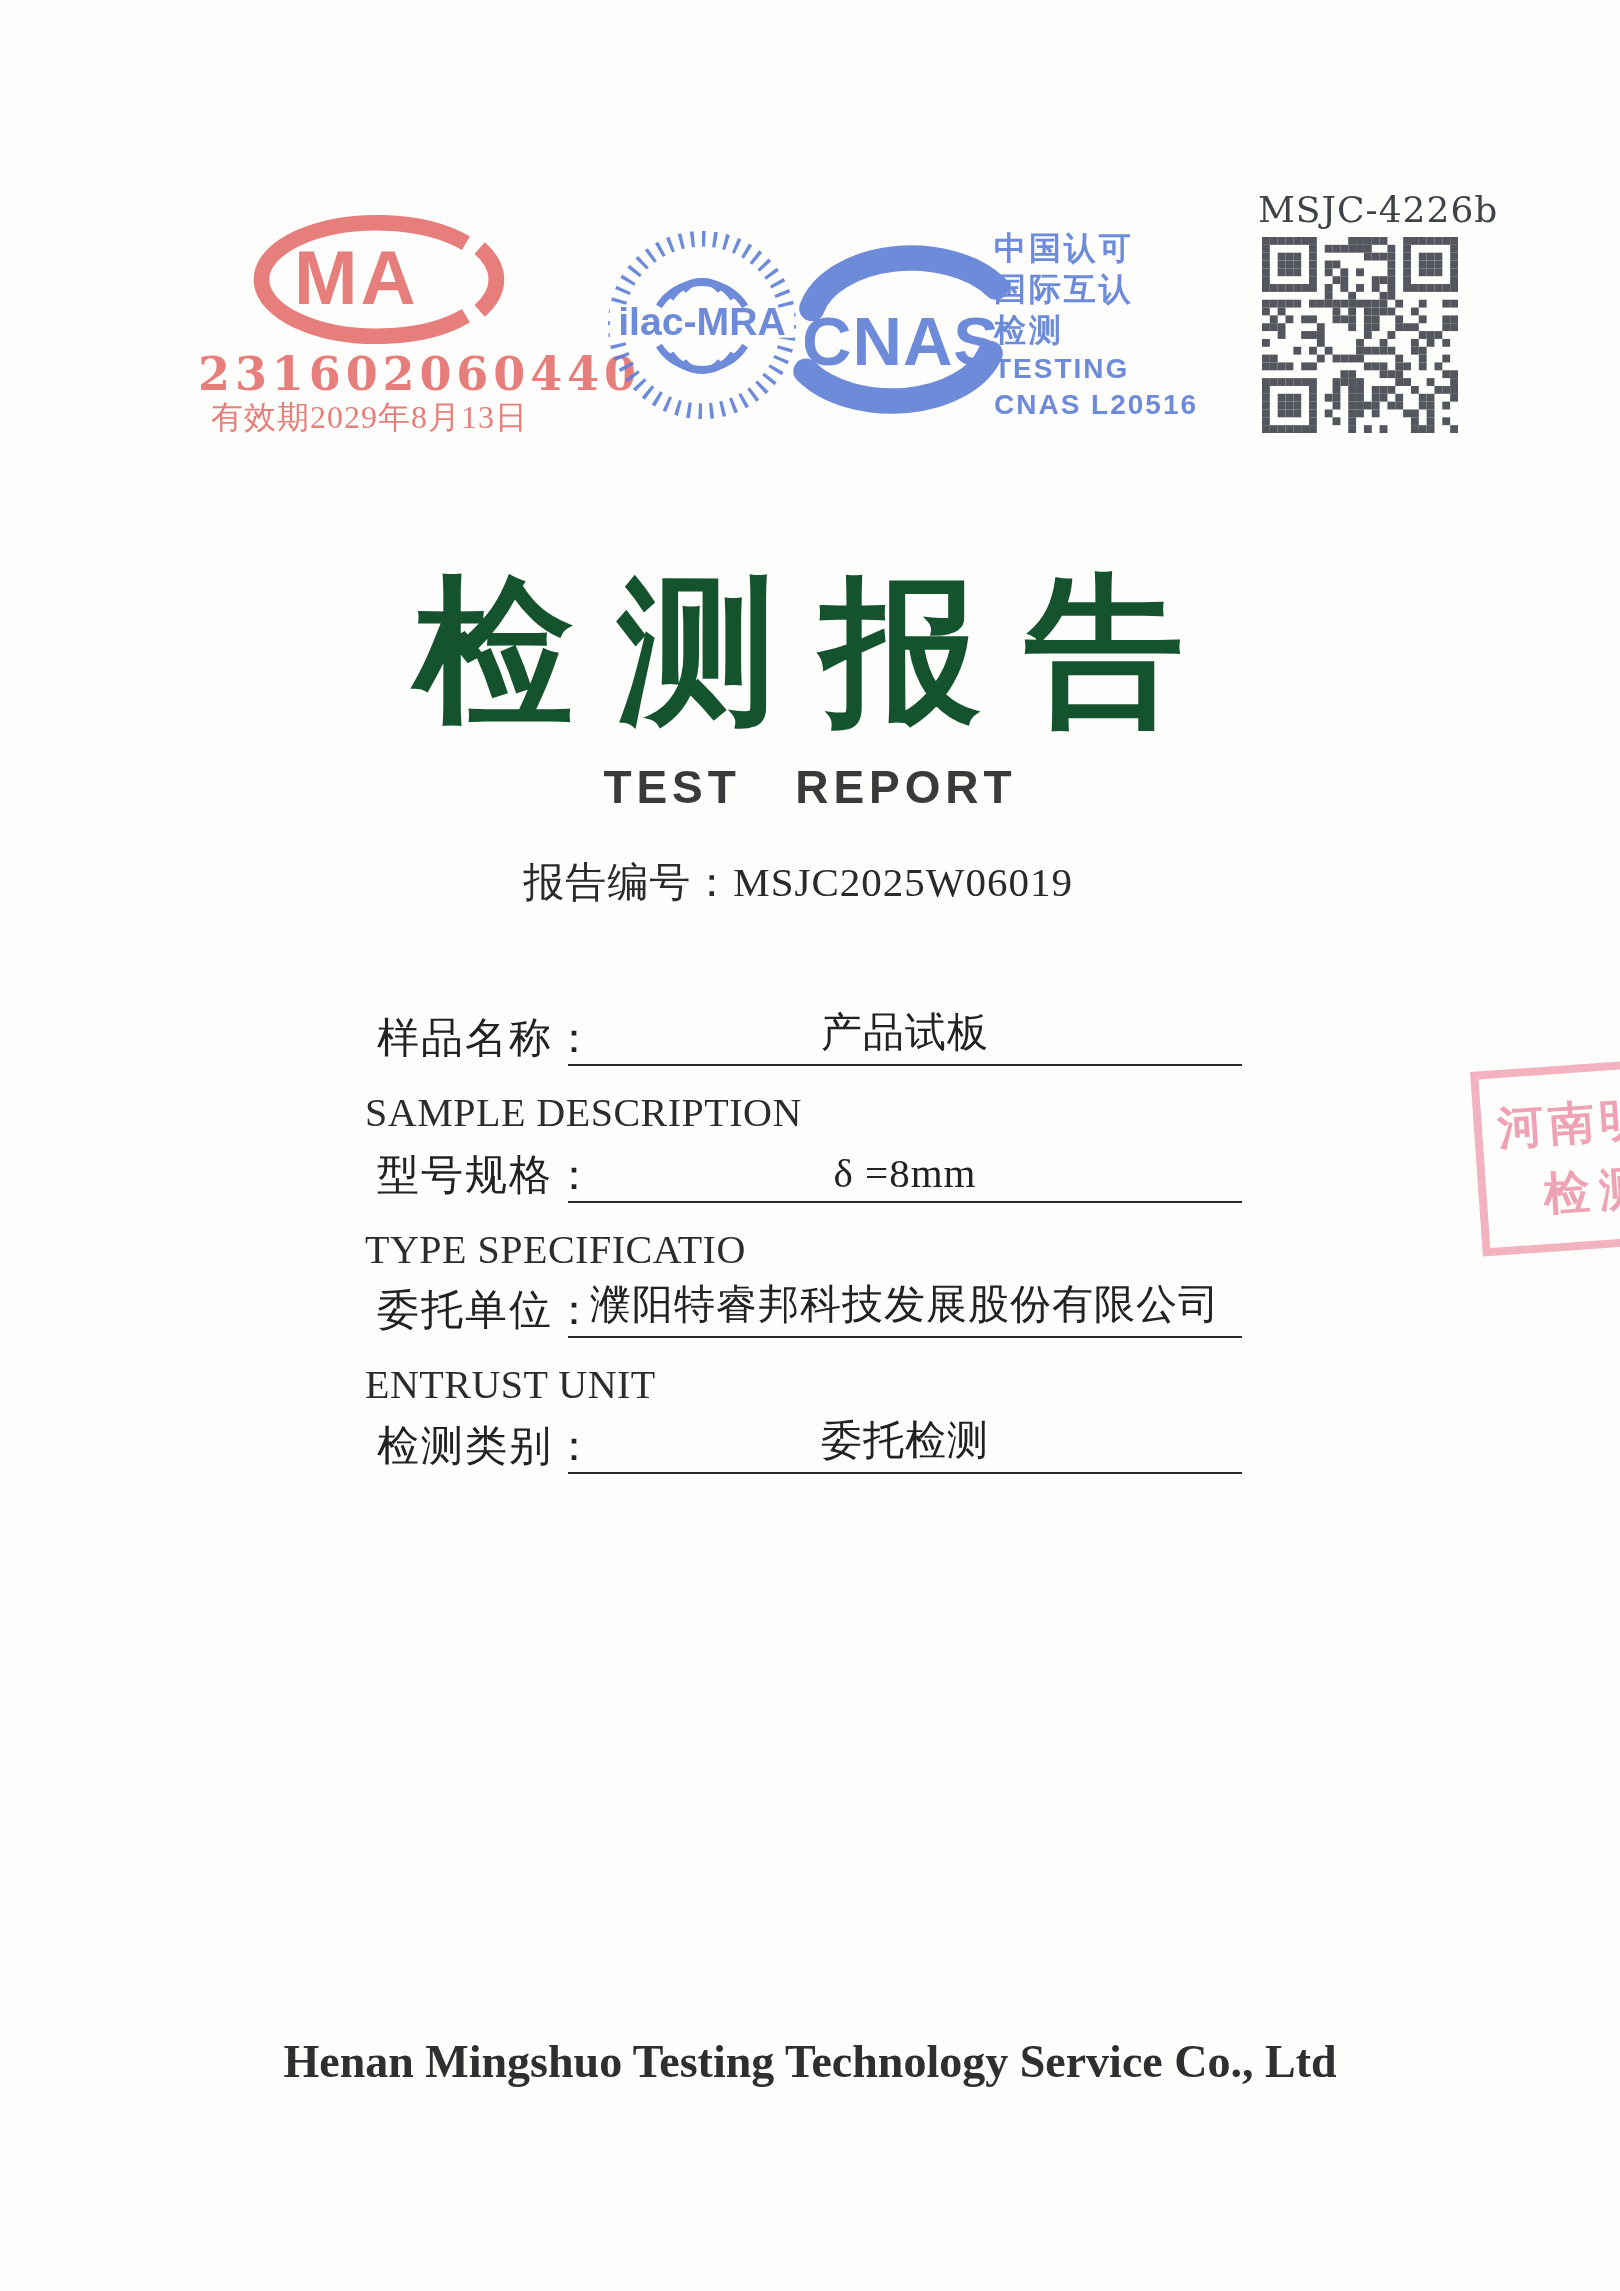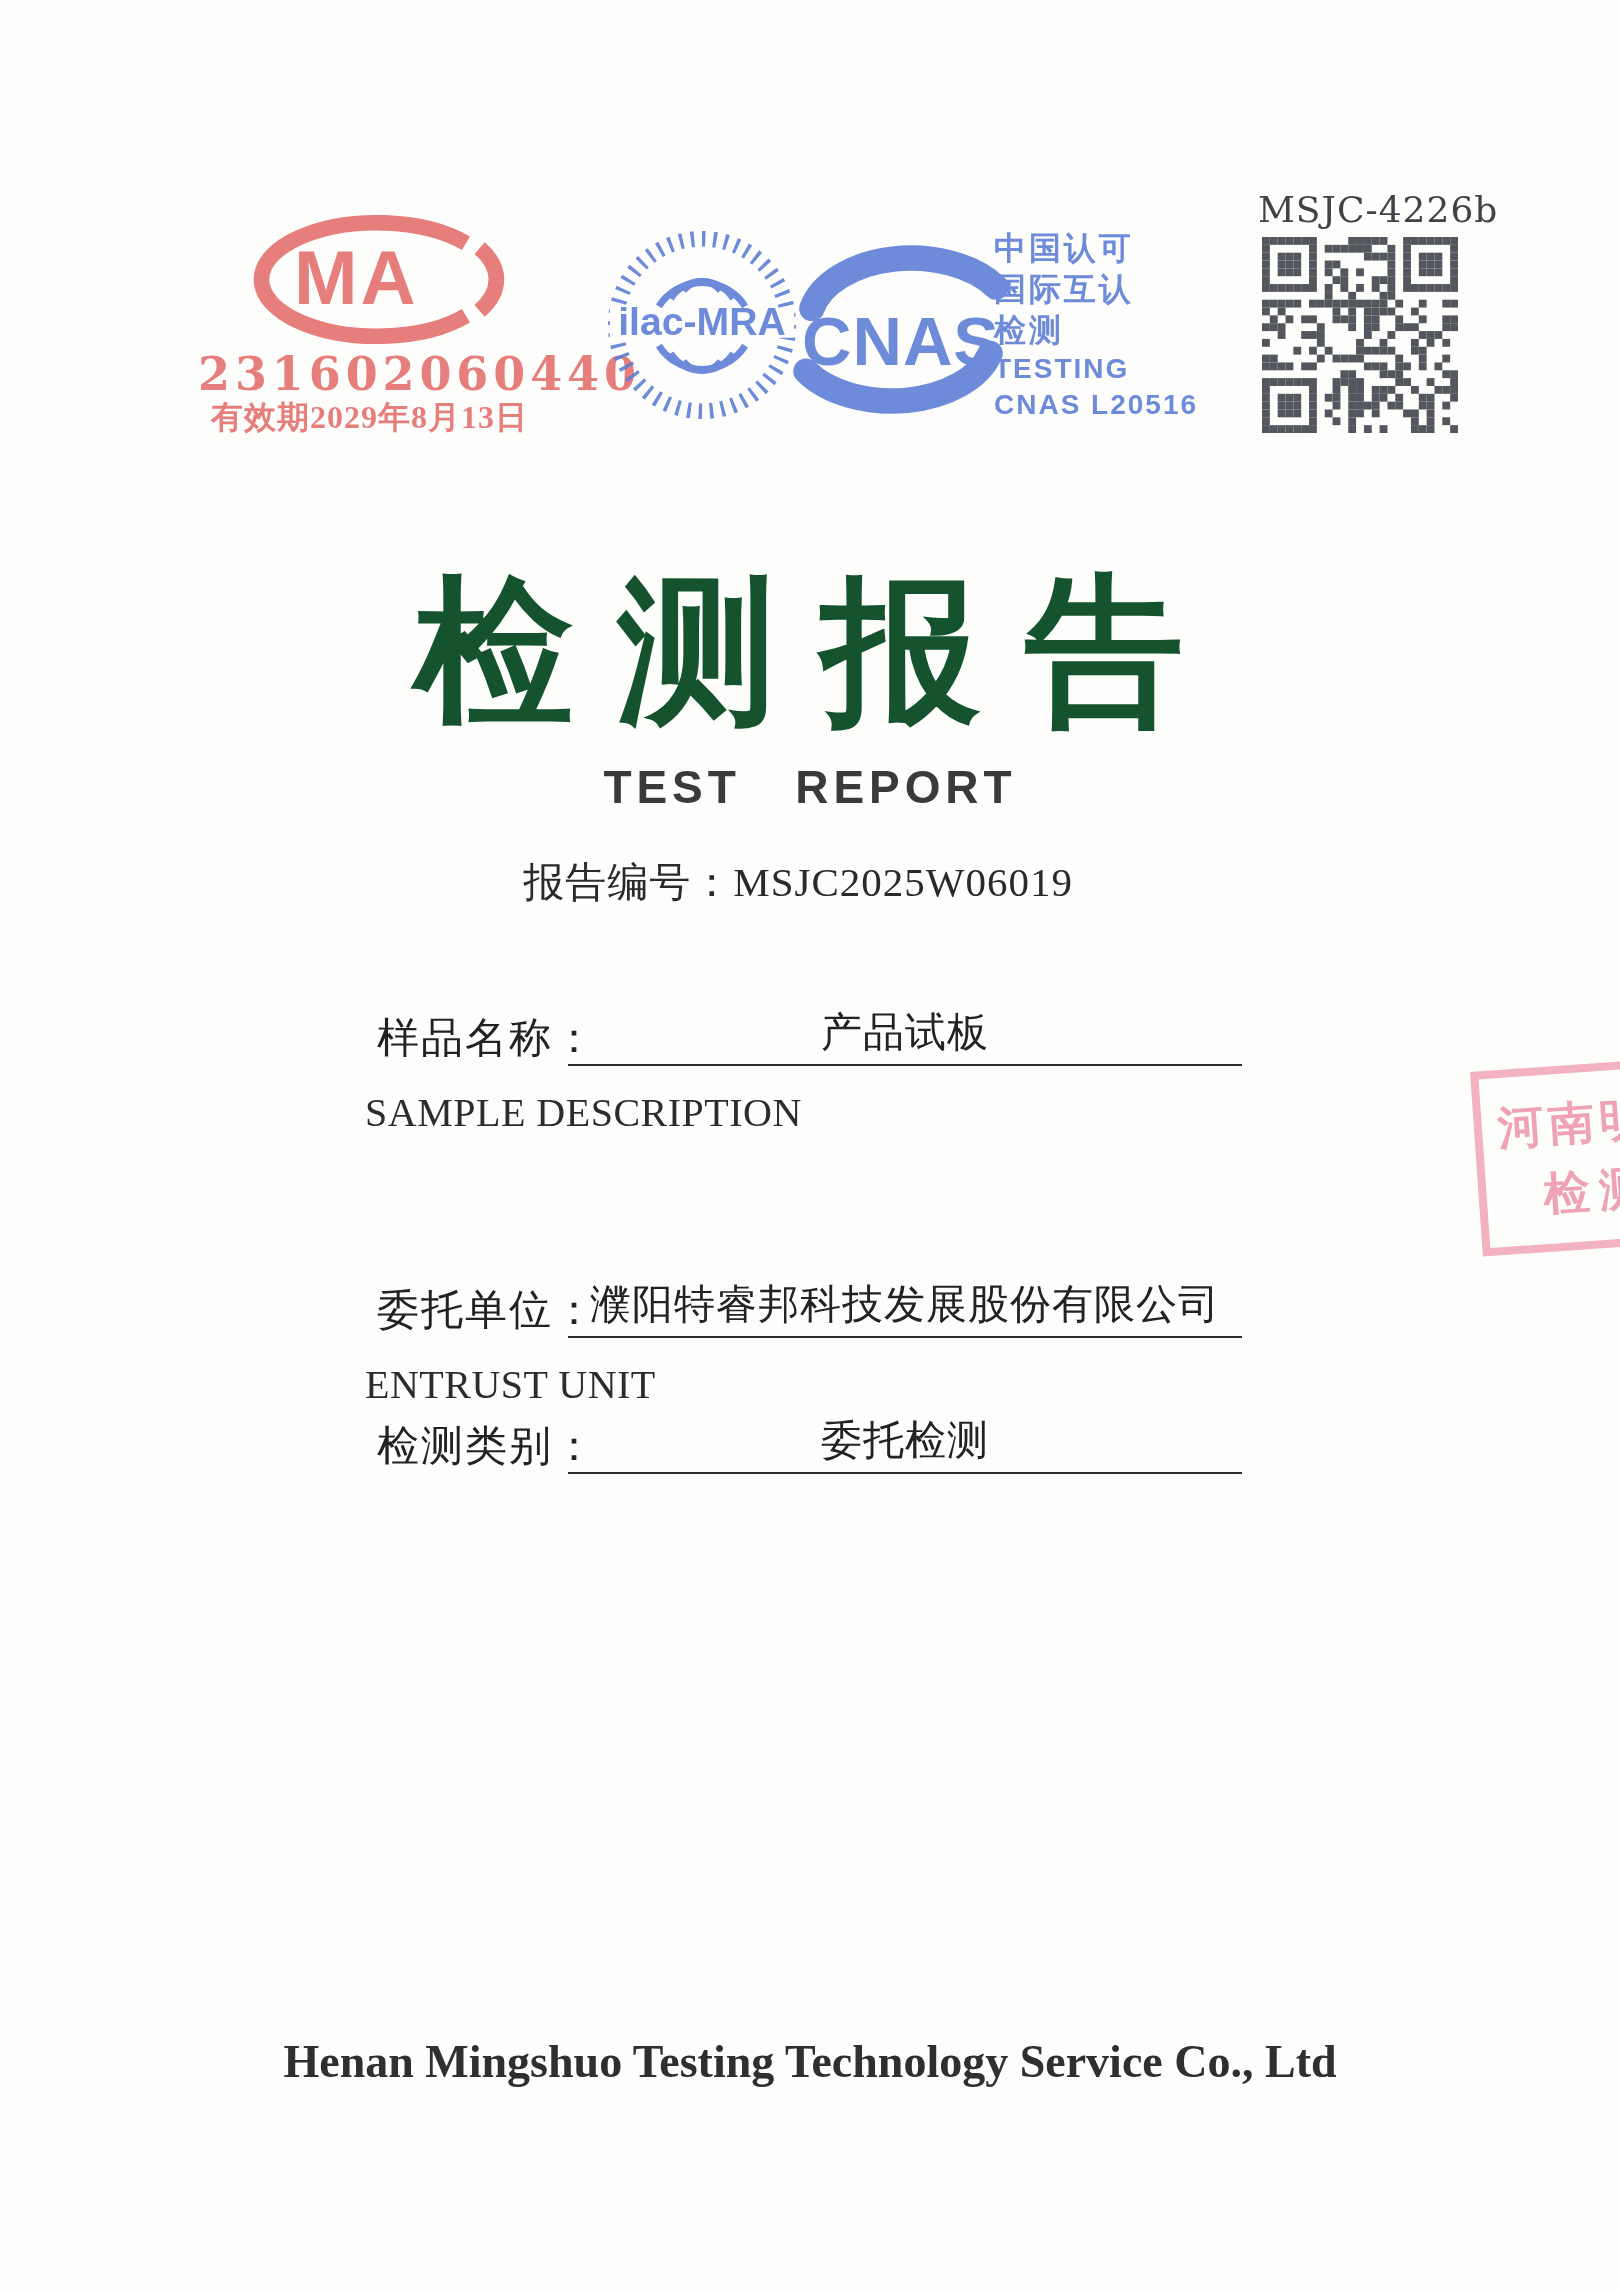--- a/index.html
+++ b/index.html
@@ -16,21 +16,21 @@
   .cma-stamp{
     position:absolute;left:198px;top:210px;width:343px;
     text-align:center;color:#e05c58;opacity:.78;
   }
   .cma-logo{display:block;margin:0 auto;}
   .cma-number{
     font-family:"DejaVu Serif",serif;font-weight:bold;
     font-size:46px;letter-spacing:4.9px;line-height:47px;margin-top:2px;white-space:nowrap;
   }
   .cma-validity{
-    font-size:32px;font-weight:bold;letter-spacing:1px;line-height:39px;white-space:nowrap;
+    font-size:32px;font-weight:normal;letter-spacing:1px;line-height:39px;white-space:nowrap;
   }
   
   .cnas-stamp{
     position:absolute;left:604px;top:220px;width:598px;height:214px;
     color:#5b7cd6;opacity:.88;
   }
   .ilac-logo{position:absolute;left:0;top:2px;}
   .cnas-logo{position:absolute;left:188px;top:15.7px;}
   .cnas-textcol{position:absolute;left:390px;top:7.8px;width:208px;}
   .cnas-cjk{font-size:32px;line-height:41px;letter-spacing:2.9px;font-weight:bold;white-space:nowrap;}
@@ -454,20 +454,27 @@
   </div>
 
   <div class="field-row" style="top:1005px;">
     <div class="field-label">样品名称：</div>
     <div class="field-valuebox">
       <div class="field-value">产品试板</div>
     </div>
     <div class="field-en">SAMPLE DESCRIPTION</div>
   </div>
 
+  <div class="field-row" style="top:1142px;">
+    <div class="field-label">型号规格：</div>
+    <div class="field-valuebox">
+      <div class="field-value">δ =8mm</div>
+    </div>
+    <div class="field-en">TYPE SPECIFICATIO</div>
+  </div>
 
   <div class="field-row" style="top:1277px;">
     <div class="field-label">委托单位：</div>
     <div class="field-valuebox">
       <div class="field-value">濮阳特睿邦科技发展股份有限公司</div>
     </div>
     <div class="field-en">ENTRUST UNIT</div>
   </div>
 
   <div class="field-row" style="top:1413px;text-align:right;">

